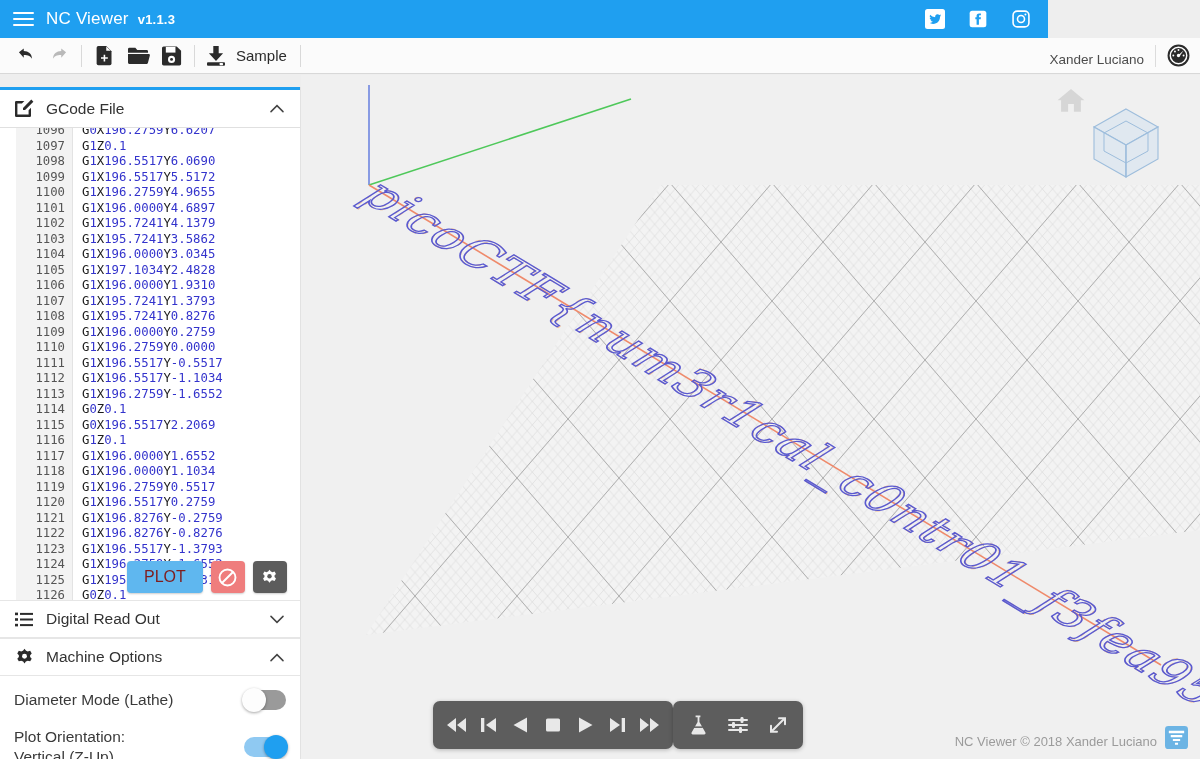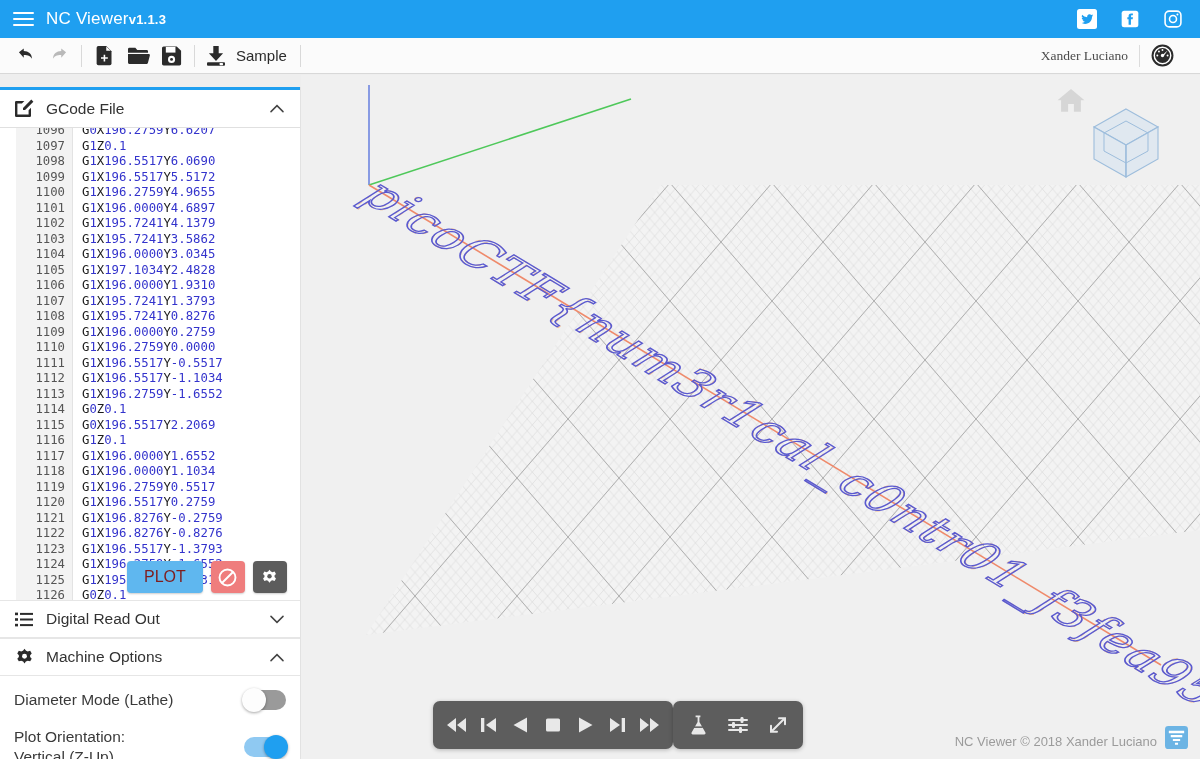--- a/index.html
+++ b/index.html
@@ -1,37 +1,37 @@
 <!DOCTYPE html>
 <html><head>
 <meta charset="utf-8">
 <style>
   * { box-sizing: border-box; margin:0; padding:0; }
   html,body { width:1200px; height:759px; overflow:hidden;
     font-family:"Liberation Sans", sans-serif; background:#eeeeee; }
 
   
-  #appbar { position:absolute; top:0; left:0; width:1200px; height:38px;
+  #appbar { position:absolute; top:0; left:0; width:1048px; height:38px;
     background:#1f9ff0; display:flex; align-items:center; }
   #hamburger { width:46px; height:38px; display:flex; flex-direction:column;
     justify-content:center; align-items:center; gap:4px; cursor:pointer; }
   #hamburger i { display:block; width:21px; height:2px; background:#fff; border-radius:1px; }
   #apptitle { color:#fff; font-size:17px; letter-spacing:.2px; }
-  #appver { color:#fff; font-size:13px; font-weight:bold; margin-left:0; letter-spacing:.2px; }
+  #appver { color:#fff; font-size:13px; font-weight:bold; margin-left:9px; letter-spacing:.2px; }
   #socials { margin-left:auto; display:flex; align-items:center; gap:23px; padding-right:17px; }
   .soc { width:20px; height:20px; cursor:pointer; display:block; }
 
   
   #toolbar { position:absolute; top:38px; left:0; width:1200px; height:36px;
     background:#fbfbfb; border-bottom:1px solid #d8d8d8; display:flex; align-items:center; }
   .tb { width:34px; height:36px; display:flex; align-items:center; justify-content:center; cursor:pointer; }
   .tbsep { width:1px; height:22px; background:#d9d9d9; margin:0 5px; }
   #sample-btn { display:flex; align-items:center; height:36px; cursor:pointer; padding-right:8px; }
   #sample-label { font-size:15px; color:#2b2b2b; margin-left:8px; }
-  #user-area { margin-left:auto; display:flex; align-items:center; padding-right:26px; gap:11px;font-family:Liberation Serif, serif; }
+  #user-area { margin-left:auto; display:flex; align-items:flex-end; padding-right:10px; gap:11px; }
   #username { font-size:13.5px; color:#4c4c4c; }
   #avatar { width:23px; height:23px; }
 
   
   #viewport { position:absolute; left:301px; top:75px; width:899px; height:684px;
     background:#f0f0f0; overflow:hidden; }
   #gridplane { position:absolute; left:0; top:0; width:899px; height:684px; }
   #home-icon { position:absolute; left:1056px; top:88px; width:30px; height:26px; }
   #viewcube { position:absolute; left:1086px; top:104px; width:80px; height:78px; }
 

